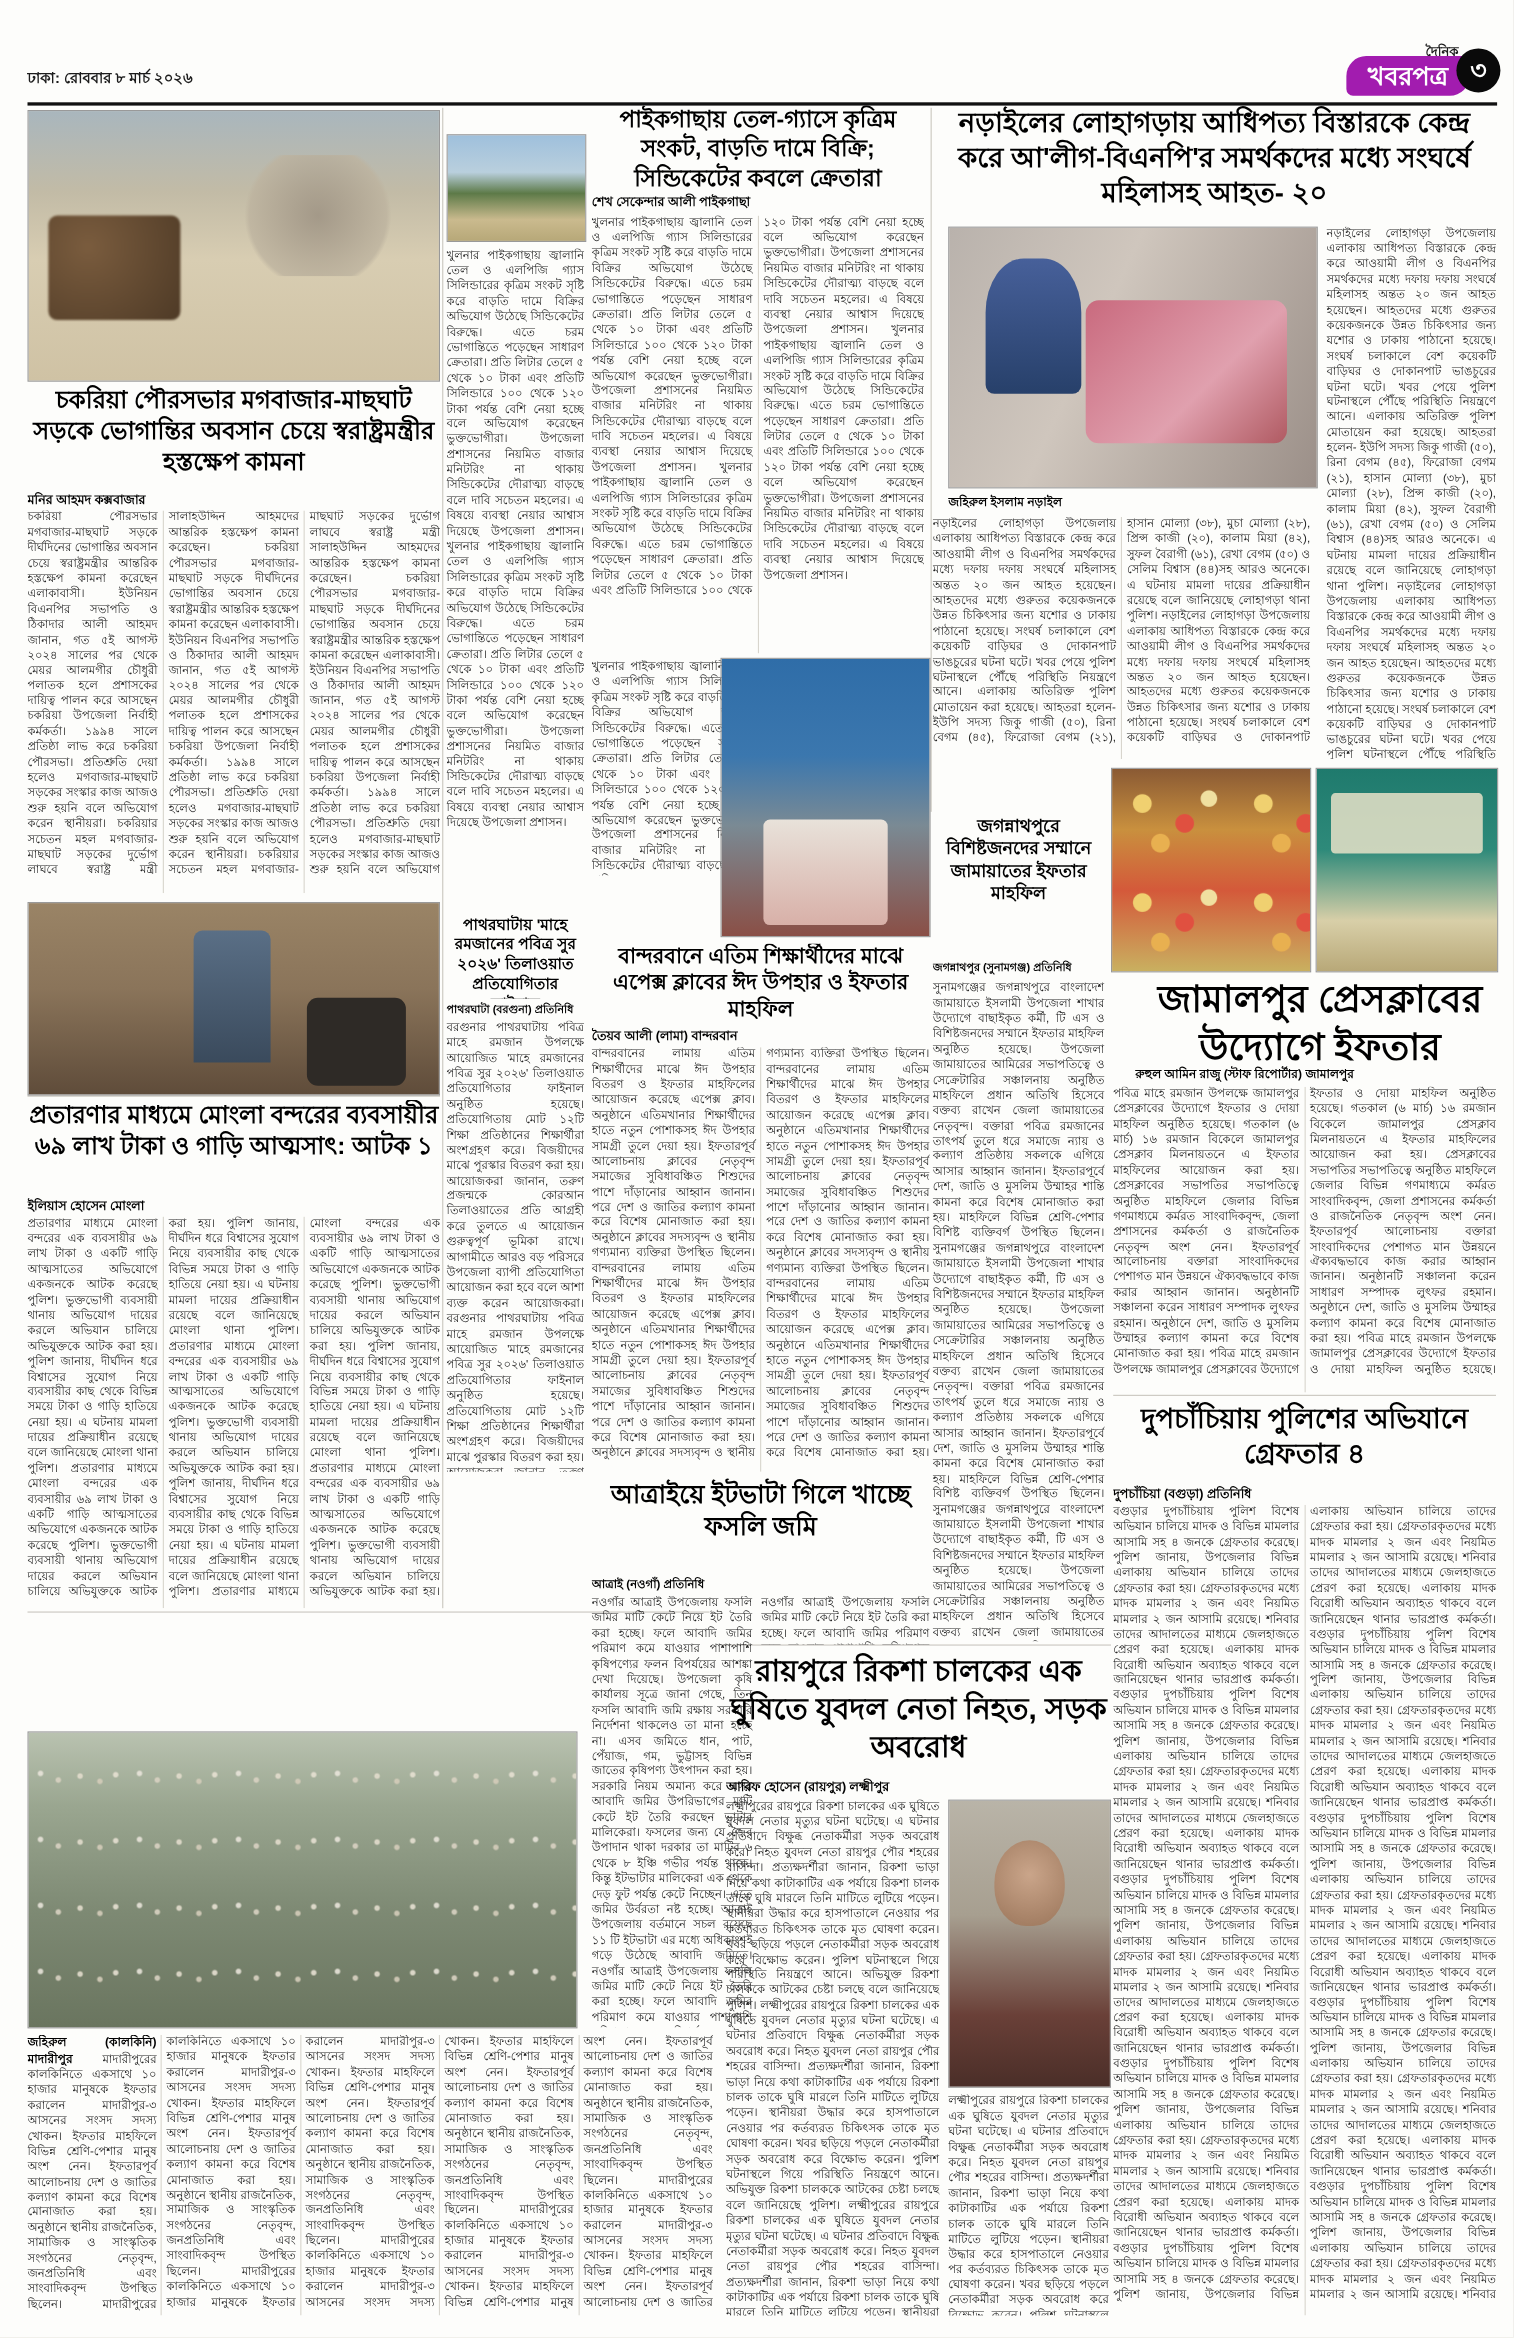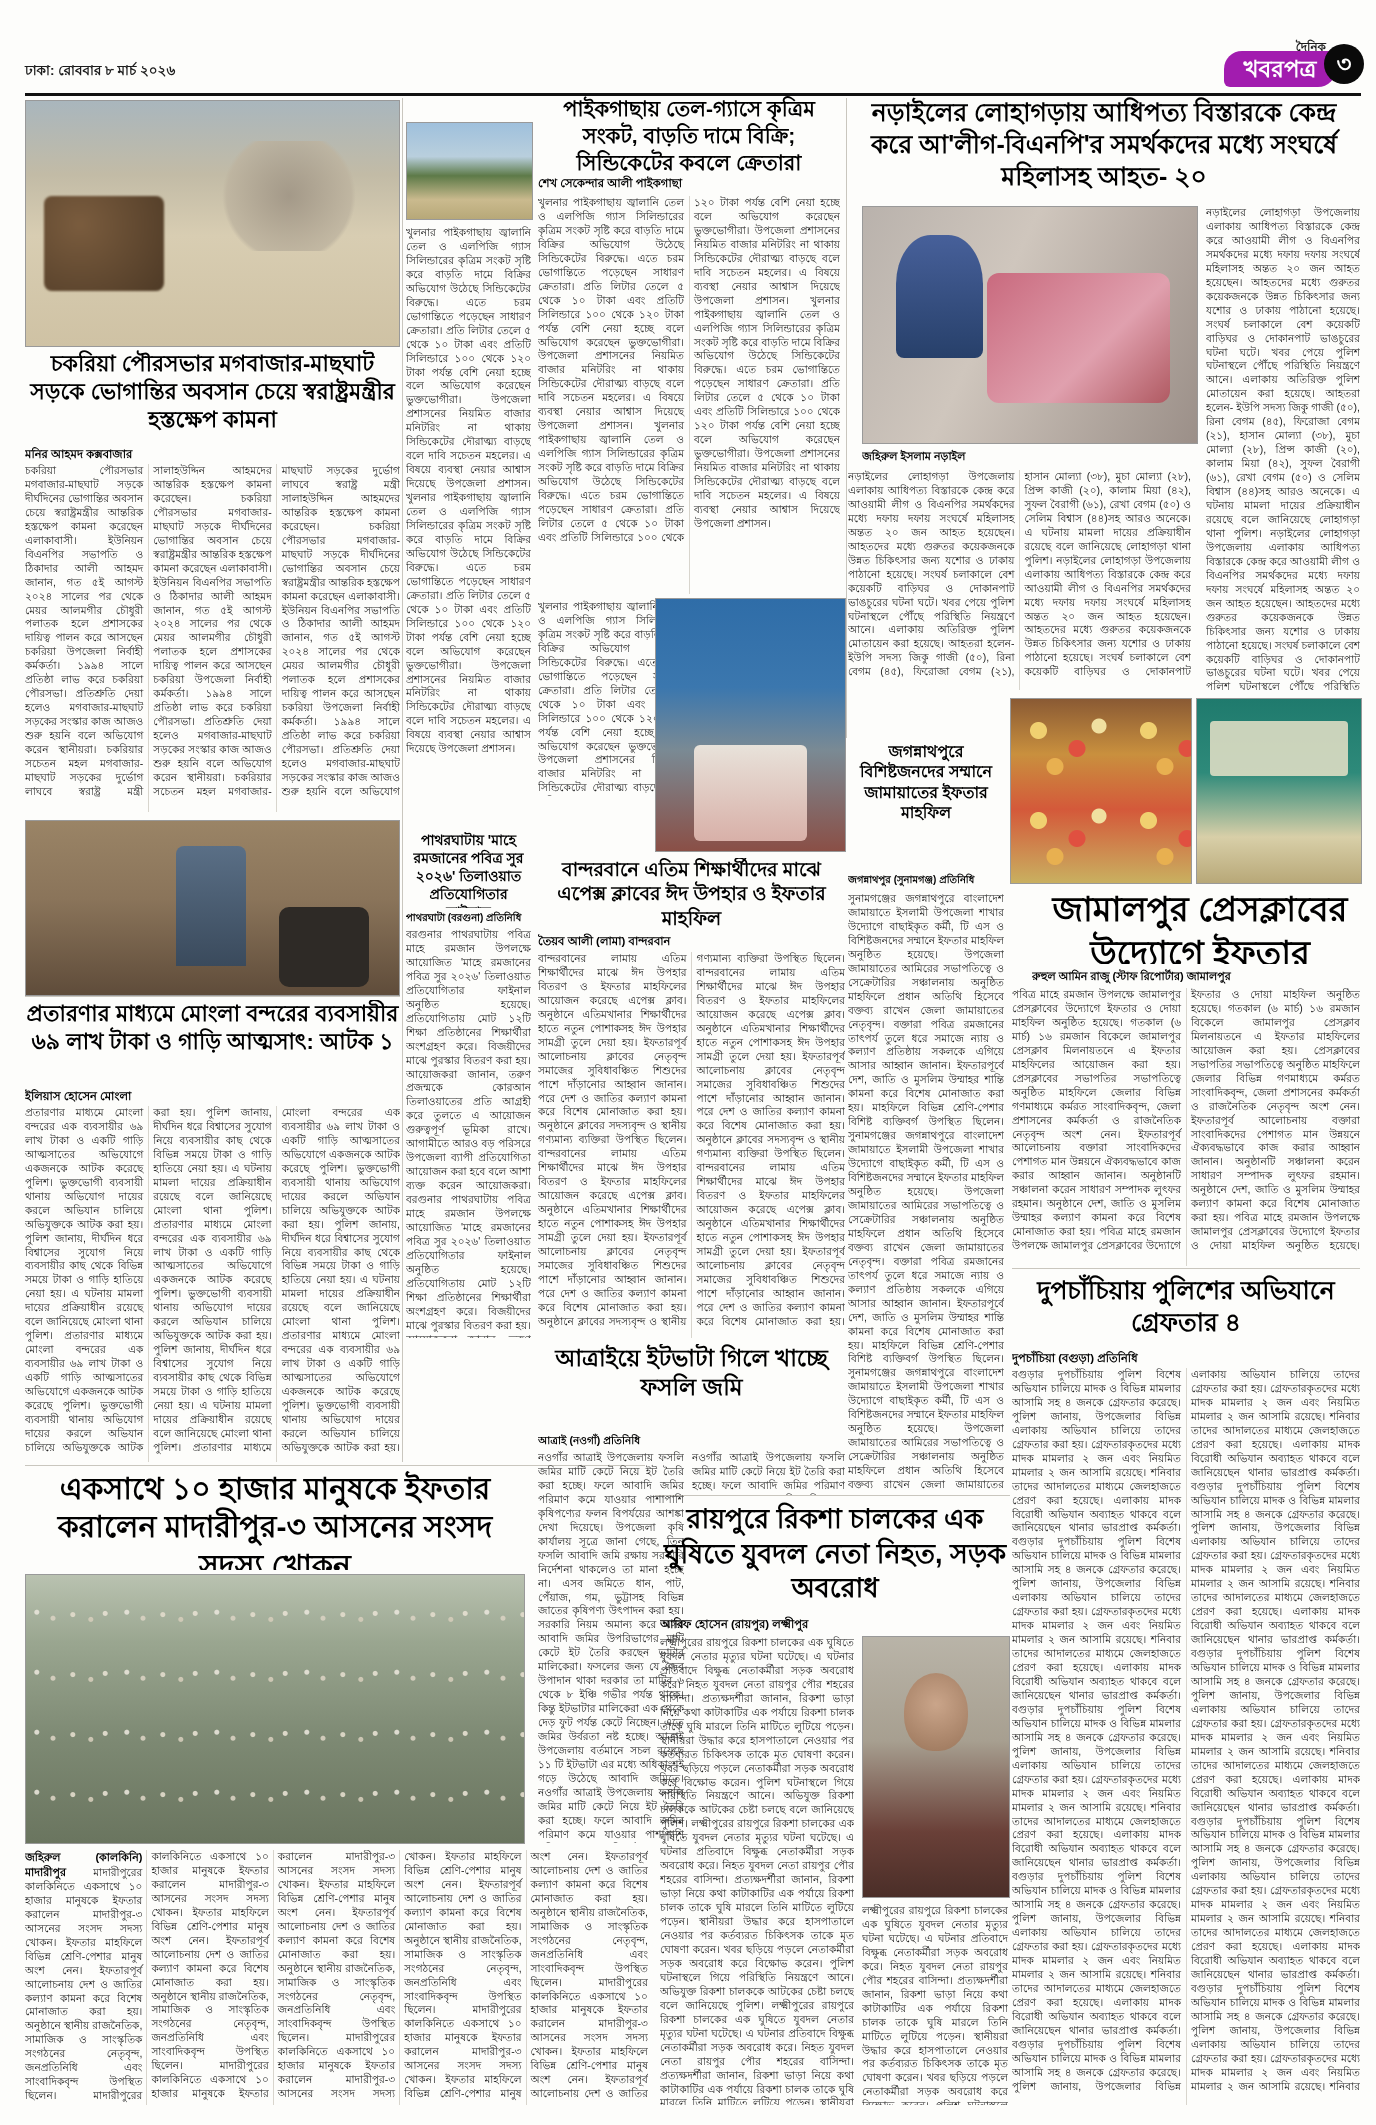--- a/index.html
+++ b/index.html
@@ -93,21 +93,20 @@
   <div class="abs photo ph-truck" style="left:25px;top:100px;width:373px;height:245px;"></div>
   <div class="abs head" style="left:25px;top:350px;width:375px;height:92px;font-size:22px;">চকরিয়া পৌরসভার মগবাজার-মাছঘাট সড়কে ভোগান্তির অবসান চেয়ে স্বরাষ্ট্রমন্ত্রীর হস্তক্ষেপ কামনা</div>
   <div class="abs byline" style="left:25px;top:446px;width:250px;"><span>মনির আহমদ কক্সবাজার</span></div>
   <div class="abs col cols3" style="left:25px;top:464px;width:375px;height:348px;">চকরিয়া পৌরসভার মগবাজার-মাছঘাট সড়কে দীর্ঘদিনের ভোগান্তির অবসান চেয়ে স্বরাষ্ট্রমন্ত্রীর আন্তরিক হস্তক্ষেপ কামনা করেছেন এলাকাবাসী। ইউনিয়ন বিএনপির সভাপতি ও ঠিকাদার আলী আহমদ জানান, গত ৫ই আগস্ট ২০২৪ সালের পর থেকে মেয়র আলমগীর চৌধুরী পলাতক হলে প্রশাসকের দায়িত্ব পালন করে আসছেন চকরিয়া উপজেলা নির্বাহী কর্মকর্তা। ১৯৯৪ সালে প্রতিষ্ঠা লাভ করে চকরিয়া পৌরসভা। প্রতিশ্রুতি দেয়া হলেও মগবাজার-মাছঘাট সড়কের সংস্কার কাজ আজও শুরু হয়নি বলে অভিযোগ করেন স্থানীয়রা। চকরিয়ার সচেতন মহল মগবাজার-মাছঘাট সড়কের দুর্ভোগ লাঘবে স্বরাষ্ট্র মন্ত্রী সালাহউদ্দিন আহমদের আন্তরিক হস্তক্ষেপ কামনা করেছেন। চকরিয়া পৌরসভার মগবাজার-মাছঘাট সড়কে দীর্ঘদিনের ভোগান্তির অবসান চেয়ে স্বরাষ্ট্রমন্ত্রীর আন্তরিক হস্তক্ষেপ কামনা করেছেন এলাকাবাসী। ইউনিয়ন বিএনপির সভাপতি ও ঠিকাদার আলী আহমদ জানান, গত ৫ই আগস্ট ২০২৪ সালের পর থেকে মেয়র আলমগীর চৌধুরী পলাতক হলে প্রশাসকের দায়িত্ব পালন করে আসছেন চকরিয়া উপজেলা নির্বাহী কর্মকর্তা। ১৯৯৪ সালে প্রতিষ্ঠা লাভ করে চকরিয়া পৌরসভা। প্রতিশ্রুতি দেয়া হলেও মগবাজার-মাছঘাট সড়কের সংস্কার কাজ আজও শুরু হয়নি বলে অভিযোগ করেন স্থানীয়রা। চকরিয়ার সচেতন মহল মগবাজার-মাছঘাট সড়কের দুর্ভোগ লাঘবে স্বরাষ্ট্র মন্ত্রী সালাহউদ্দিন আহমদের আন্তরিক হস্তক্ষেপ কামনা করেছেন। চকরিয়া পৌরসভার মগবাজার-মাছঘাট সড়কে দীর্ঘদিনের ভোগান্তির অবসান চেয়ে স্বরাষ্ট্রমন্ত্রীর আন্তরিক হস্তক্ষেপ কামনা করেছেন এলাকাবাসী। ইউনিয়ন বিএনপির সভাপতি ও ঠিকাদার আলী আহমদ জানান, গত ৫ই আগস্ট ২০২৪ সালের পর থেকে মেয়র আলমগীর চৌধুরী পলাতক হলে প্রশাসকের দায়িত্ব পালন করে আসছেন চকরিয়া উপজেলা নির্বাহী কর্মকর্তা। ১৯৯৪ সালে প্রতিষ্ঠা লাভ করে চকরিয়া পৌরসভা। প্রতিশ্রুতি দেয়া হলেও মগবাজার-মাছঘাট সড়কের সংস্কার কাজ আজও শুরু হয়নি বলে অভিযোগ করেন স্থানীয়রা। চকরিয়ার সচেতন মহল মগবাজার-মাছঘাট সড়কের দুর্ভোগ লাঘবে স্বরাষ্ট্র মন্ত্রী সালাহউদ্দিন আহমদের আন্তরিক হস্তক্ষেপ কামনা করেছেন।</div>
 
   <div class="abs photo ph-office" style="left:25px;top:820px;width:373px;height:174px;"></div>
   <div class="abs head" style="left:25px;top:1000px;width:375px;height:84px;font-size:22px;">প্রতারণার মাধ্যমে মোংলা বন্দরের ব্যবসায়ীর ৬৯ লাখ টাকা ও গাড়ি আত্মসাৎ: আটক ১</div>
   <div class="abs byline" style="left:25px;top:1088px;width:250px;"><span>ইলিয়াস হোসেন মোংলা</span></div>
   <div class="abs col cols3" style="left:25px;top:1106px;width:375px;height:356px;">প্রতারণার মাধ্যমে মোংলা বন্দরের এক ব্যবসায়ীর ৬৯ লাখ টাকা ও একটি গাড়ি আত্মসাতের অভিযোগে একজনকে আটক করেছে পুলিশ। ভুক্তভোগী ব্যবসায়ী থানায় অভিযোগ দায়ের করলে অভিযান চালিয়ে অভিযুক্তকে আটক করা হয়। পুলিশ জানায়, দীর্ঘদিন ধরে বিশ্বাসের সুযোগ নিয়ে ব্যবসায়ীর কাছ থেকে বিভিন্ন সময়ে টাকা ও গাড়ি হাতিয়ে নেয়া হয়। এ ঘটনায় মামলা দায়ের প্রক্রিয়াধীন রয়েছে বলে জানিয়েছে মোংলা থানা পুলিশ। প্রতারণার মাধ্যমে মোংলা বন্দরের এক ব্যবসায়ীর ৬৯ লাখ টাকা ও একটি গাড়ি আত্মসাতের অভিযোগে একজনকে আটক করেছে পুলিশ। ভুক্তভোগী ব্যবসায়ী থানায় অভিযোগ দায়ের করলে অভিযান চালিয়ে অভিযুক্তকে আটক করা হয়। পুলিশ জানায়, দীর্ঘদিন ধরে বিশ্বাসের সুযোগ নিয়ে ব্যবসায়ীর কাছ থেকে বিভিন্ন সময়ে টাকা ও গাড়ি হাতিয়ে নেয়া হয়। এ ঘটনায় মামলা দায়ের প্রক্রিয়াধীন রয়েছে বলে জানিয়েছে মোংলা থানা পুলিশ। প্রতারণার মাধ্যমে মোংলা বন্দরের এক ব্যবসায়ীর ৬৯ লাখ টাকা ও একটি গাড়ি আত্মসাতের অভিযোগে একজনকে আটক করেছে পুলিশ। ভুক্তভোগী ব্যবসায়ী থানায় অভিযোগ দায়ের করলে অভিযান চালিয়ে অভিযুক্তকে আটক করা হয়। পুলিশ জানায়, দীর্ঘদিন ধরে বিশ্বাসের সুযোগ নিয়ে ব্যবসায়ীর কাছ থেকে বিভিন্ন সময়ে টাকা ও গাড়ি হাতিয়ে নেয়া হয়। এ ঘটনায় মামলা দায়ের প্রক্রিয়াধীন রয়েছে বলে জানিয়েছে মোংলা থানা পুলিশ। প্রতারণার মাধ্যমে মোংলা বন্দরের এক ব্যবসায়ীর ৬৯ লাখ টাকা ও একটি গাড়ি আত্মসাতের অভিযোগে একজনকে আটক করেছে পুলিশ। ভুক্তভোগী ব্যবসায়ী থানায় অভিযোগ দায়ের করলে অভিযান চালিয়ে অভিযুক্তকে আটক করা হয়। পুলিশ জানায়, দীর্ঘদিন ধরে বিশ্বাসের সুযোগ নিয়ে ব্যবসায়ীর কাছ থেকে বিভিন্ন সময়ে টাকা ও গাড়ি হাতিয়ে নেয়া হয়। এ ঘটনায় মামলা দায়ের প্রক্রিয়াধীন রয়েছে বলে জানিয়েছে মোংলা থানা পুলিশ। প্রতারণার মাধ্যমে মোংলা বন্দরের এক ব্যবসায়ীর ৬৯ লাখ টাকা ও একটি গাড়ি আত্মসাতের অভিযোগে একজনকে আটক করেছে পুলিশ। ভুক্তভোগী ব্যবসায়ী থানায় অভিযোগ দায়ের করলে অভিযান চালিয়ে অভিযুক্তকে আটক করা হয়। পুলিশ জানায়, দীর্ঘদিন ধরে বিশ্বাসের সুযোগ নিয়ে ব্যবসায়ীর কাছ থেকে বিভিন্ন সময়ে টাকা ও গাড়ি হাতিয়ে নেয়া হয়। এ ঘটনায় মামলা দায়ের প্রক্রিয়াধীন রয়েছে বলে জানিয়েছে মোংলা থানা পুলিশ।</div>
 
-  <div class="abs head" style="left:25px;top:1470px;width:500px;height:100px;font-size:30px;">একসাথে ১০ হাজার মানুষকে ইফতার করালেন মাদারীপুর-৩ আসনের সংসদ সদস্য খোকন</div>
   <div class="abs photo ph-crowd" style="left:25px;top:1574px;width:498px;height:268px;"></div>
   <div class="abs col cols5" style="left:25px;top:1850px;width:623px;height:255px;">
     <b class="caption" style="white-space:normal;">জহিরুল (কালকিনি) মাদারীপুর</b>
     <span>মাদারীপুরের কালকিনিতে একসাথে ১০ হাজার মানুষকে ইফতার করালেন মাদারীপুর-৩ আসনের সংসদ সদস্য খোকন। ইফতার মাহফিলে বিভিন্ন শ্রেণি-পেশার মানুষ অংশ নেন। ইফতারপূর্ব আলোচনায় দেশ ও জাতির কল্যাণ কামনা করে বিশেষ মোনাজাত করা হয়। অনুষ্ঠানে স্থানীয় রাজনৈতিক, সামাজিক ও সাংস্কৃতিক সংগঠনের নেতৃবৃন্দ, জনপ্রতিনিধি এবং সাংবাদিকবৃন্দ উপস্থিত ছিলেন। মাদারীপুরের কালকিনিতে একসাথে ১০ হাজার মানুষকে ইফতার করালেন মাদারীপুর-৩ আসনের সংসদ সদস্য খোকন। ইফতার মাহফিলে বিভিন্ন শ্রেণি-পেশার মানুষ অংশ নেন। ইফতারপূর্ব আলোচনায় দেশ ও জাতির কল্যাণ কামনা করে বিশেষ মোনাজাত করা হয়। অনুষ্ঠানে স্থানীয় রাজনৈতিক, সামাজিক ও সাংস্কৃতিক সংগঠনের নেতৃবৃন্দ, জনপ্রতিনিধি এবং সাংবাদিকবৃন্দ উপস্থিত ছিলেন। মাদারীপুরের কালকিনিতে একসাথে ১০ হাজার মানুষকে ইফতার করালেন মাদারীপুর-৩ আসনের সংসদ সদস্য খোকন। ইফতার মাহফিলে বিভিন্ন শ্রেণি-পেশার মানুষ অংশ নেন। ইফতারপূর্ব আলোচনায় দেশ ও জাতির কল্যাণ কামনা করে বিশেষ মোনাজাত করা হয়। অনুষ্ঠানে স্থানীয় রাজনৈতিক, সামাজিক ও সাংস্কৃতিক সংগঠনের নেতৃবৃন্দ, জনপ্রতিনিধি এবং সাংবাদিকবৃন্দ উপস্থিত ছিলেন। মাদারীপুরের কালকিনিতে একসাথে ১০ হাজার মানুষকে ইফতার করালেন মাদারীপুর-৩ আসনের সংসদ সদস্য খোকন। ইফতার মাহফিলে বিভিন্ন শ্রেণি-পেশার মানুষ অংশ নেন। ইফতারপূর্ব আলোচনায় দেশ ও জাতির কল্যাণ কামনা করে বিশেষ মোনাজাত করা হয়। অনুষ্ঠানে স্থানীয় রাজনৈতিক, সামাজিক ও সাংস্কৃতিক সংগঠনের নেতৃবৃন্দ, জনপ্রতিনিধি এবং সাংবাদিকবৃন্দ উপস্থিত ছিলেন। মাদারীপুরের কালকিনিতে একসাথে ১০ হাজার মানুষকে ইফতার করালেন মাদারীপুর-৩ আসনের সংসদ সদস্য খোকন। ইফতার মাহফিলে বিভিন্ন শ্রেণি-পেশার মানুষ অংশ নেন। ইফতারপূর্ব আলোচনায় দেশ ও জাতির কল্যাণ কামনা করে বিশেষ মোনাজাত করা হয়। অনুষ্ঠানে স্থানীয় রাজনৈতিক, সামাজিক ও সাংস্কৃতিক সংগঠনের নেতৃবৃন্দ, জনপ্রতিনিধি এবং সাংবাদিকবৃন্দ উপস্থিত ছিলেন। মাদারীপুরের কালকিনিতে একসাথে ১০ হাজার মানুষকে ইফতার করালেন মাদারীপুর-৩ আসনের সংসদ সদস্য খোকন। ইফতার মাহফিলে বিভিন্ন শ্রেণি-পেশার মানুষ অংশ নেন। ইফতারপূর্ব আলোচনায় দেশ ও জাতির কল্যাণ কামনা করে বিশেষ মোনাজাত করা হয়। অনুষ্ঠানে স্থানীয় রাজনৈতিক, সামাজিক ও সাংস্কৃতিক সংগঠনের নেতৃবৃন্দ, জনপ্রতিনিধি এবং সাংবাদিকবৃন্দ উপস্থিত ছিলেন।</span>
   </div>
 
   <div class="abs photo ph-field" style="left:406px;top:122px;width:125px;height:96px;"></div>
   <div class="abs head" style="left:538px;top:96px;width:302px;height:76px;font-size:21px;">পাইকগাছায় তেল-গ্যাসে কৃত্রিম সংকট, বাড়তি দামে বিক্রি; সিন্ডিকেটের কবলে ক্রেতারা</div>
   <div class="abs byline" style="left:538px;top:175px;width:250px;"><span>শেখ সেকেন্দার আলী পাইকগাছা</span></div>
   <div class="abs col" style="left:406px;top:226px;width:125px;height:570px;">খুলনার পাইকগাছায় জ্বালানি তেল ও এলপিজি গ্যাস সিলিন্ডারের কৃত্রিম সংকট সৃষ্টি করে বাড়তি দামে বিক্রির অভিযোগ উঠেছে সিন্ডিকেটের বিরুদ্ধে। এতে চরম ভোগান্তিতে পড়েছেন সাধারণ ক্রেতারা। প্রতি লিটার তেলে ৫ থেকে ১০ টাকা এবং প্রতিটি সিলিন্ডারে ১০০ থেকে ১২০ টাকা পর্যন্ত বেশি নেয়া হচ্ছে বলে অভিযোগ করেছেন ভুক্তভোগীরা। উপজেলা প্রশাসনের নিয়মিত বাজার মনিটরিং না থাকায় সিন্ডিকেটের দৌরাত্ম্য বাড়ছে বলে দাবি সচেতন মহলের। এ বিষয়ে ব্যবস্থা নেয়ার আশ্বাস দিয়েছে উপজেলা প্রশাসন। খুলনার পাইকগাছায় জ্বালানি তেল ও এলপিজি গ্যাস সিলিন্ডারের কৃত্রিম সংকট সৃষ্টি করে বাড়তি দামে বিক্রির অভিযোগ উঠেছে সিন্ডিকেটের বিরুদ্ধে। এতে চরম ভোগান্তিতে পড়েছেন সাধারণ ক্রেতারা। প্রতি লিটার তেলে ৫ থেকে ১০ টাকা এবং প্রতিটি সিলিন্ডারে ১০০ থেকে ১২০ টাকা পর্যন্ত বেশি নেয়া হচ্ছে বলে অভিযোগ করেছেন ভুক্তভোগীরা। উপজেলা প্রশাসনের নিয়মিত বাজার মনিটরিং না থাকায় সিন্ডিকেটের দৌরাত্ম্য বাড়ছে বলে দাবি সচেতন মহলের। এ বিষয়ে ব্যবস্থা নেয়ার আশ্বাস দিয়েছে উপজেলা প্রশাসন।</div>

